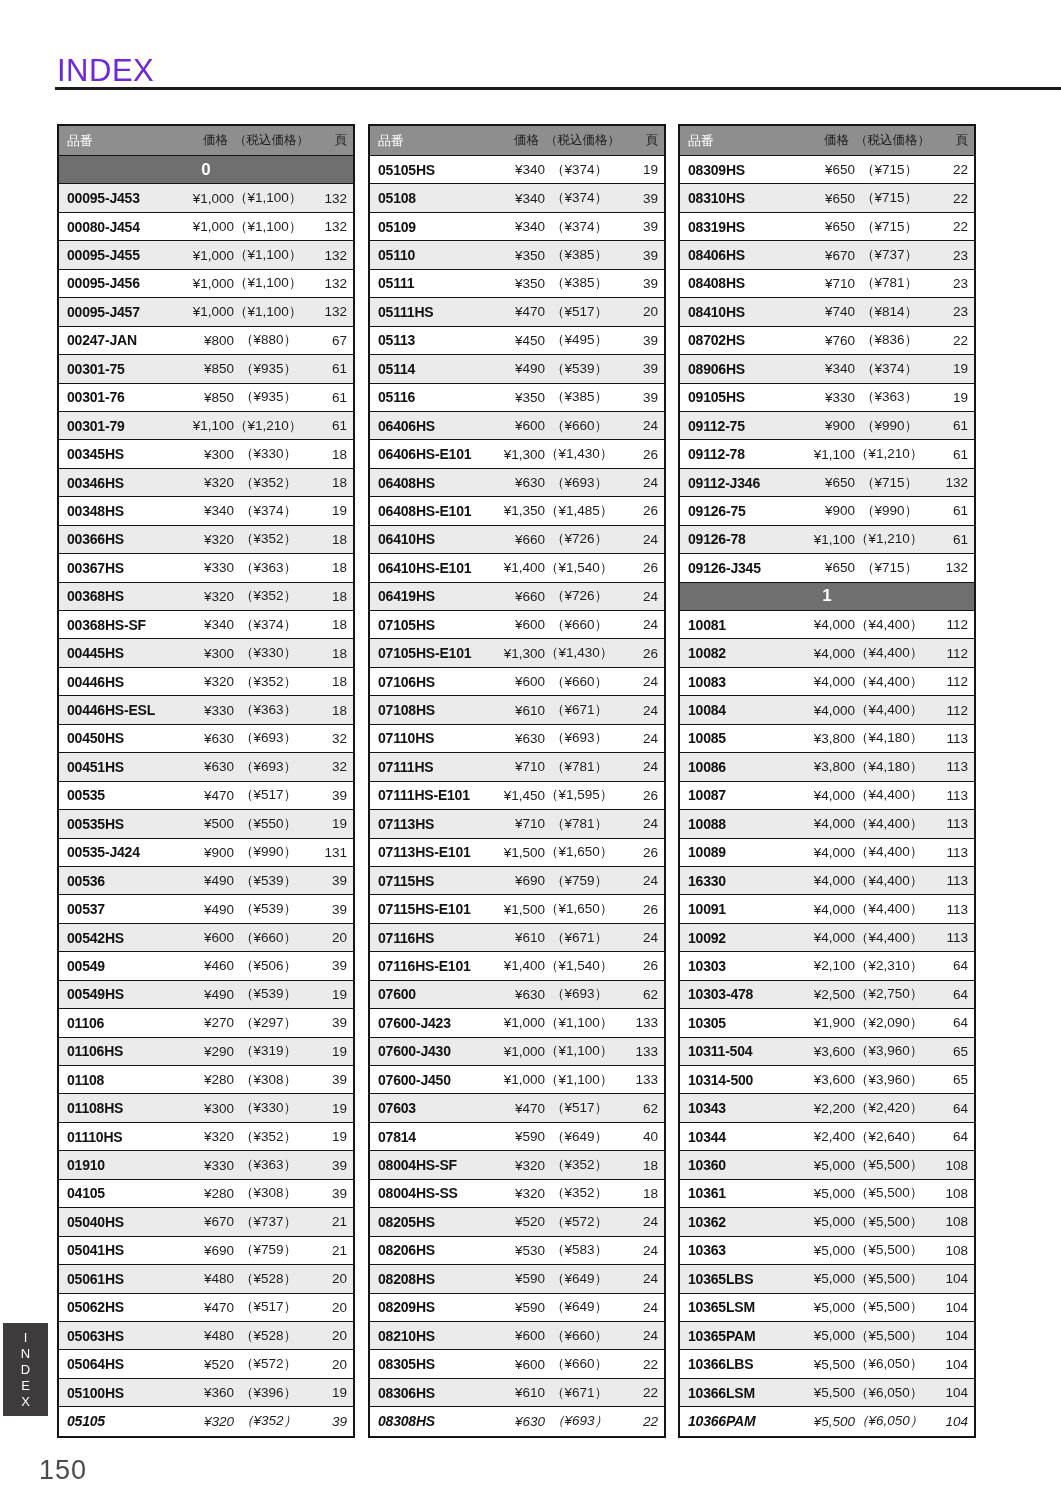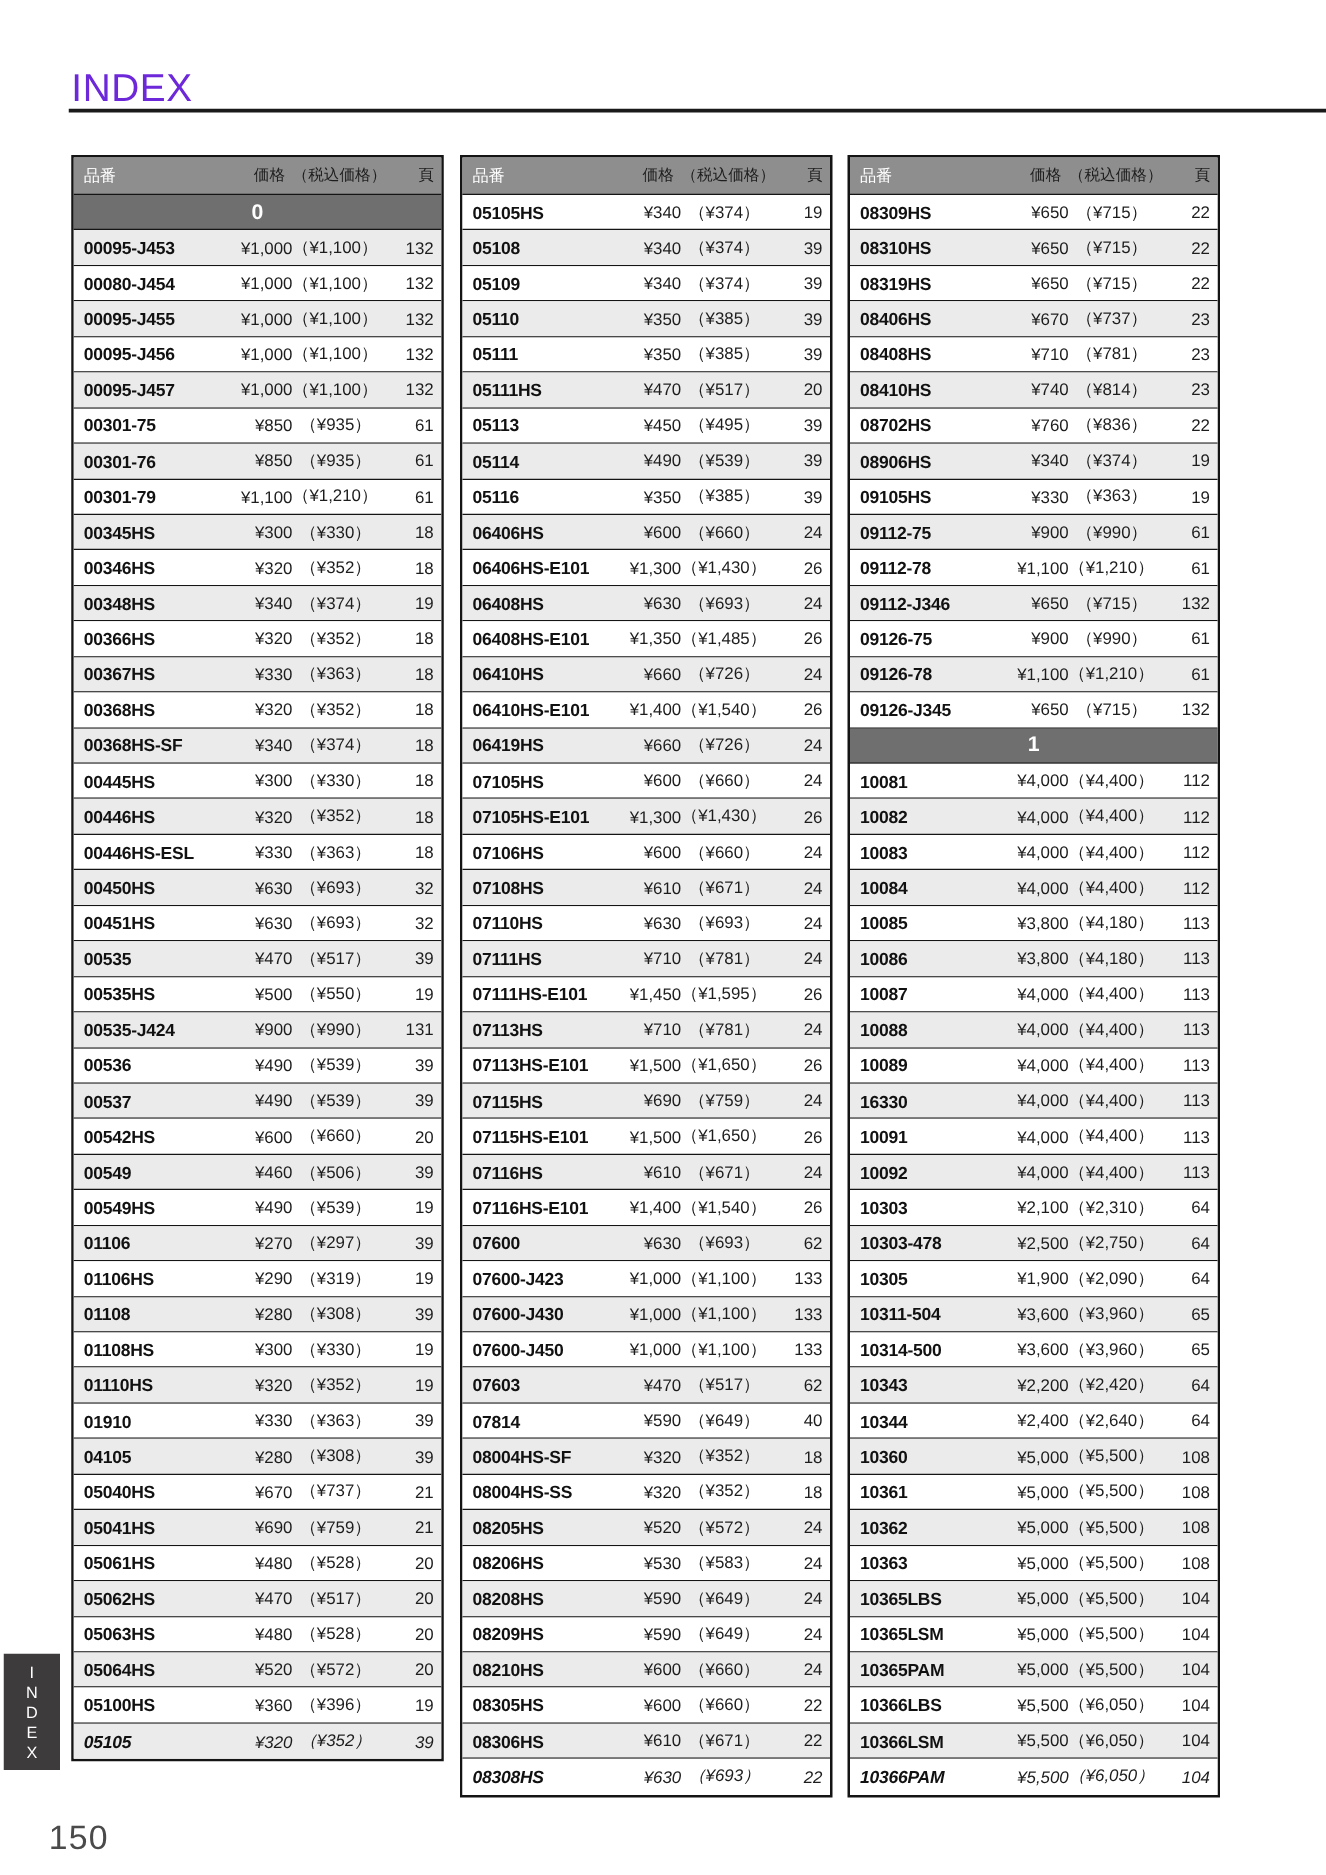--- a/index.html
+++ b/index.html
@@ -97,20 +97,26 @@
         <span class="cell-tax">（¥1,100）</span>
         <span class="cell-pg">132</span>
       </div>
       <div class="row">
         <span class="cell-code">00095-J457</span>
         <span class="cell-price">¥1,000</span>
         <span class="cell-tax">（¥1,100）</span>
         <span class="cell-pg">132</span>
       </div>
       <div class="row">
+        <span class="cell-code">00247-JAN</span>
+        <span class="cell-price">¥800</span>
+        <span class="cell-tax">（¥880）</span>
+        <span class="cell-pg">67</span>
+      </div>
+      <div class="row">
         <span class="cell-code">00301-75</span>
         <span class="cell-price">¥850</span>
         <span class="cell-tax">（¥935）</span>
         <span class="cell-pg">61</span>
       </div>
       <div class="row">
         <span class="cell-code">00301-76</span>
         <span class="cell-price">¥850</span>
         <span class="cell-tax">（¥935）</span>
         <span class="cell-pg">61</span>

